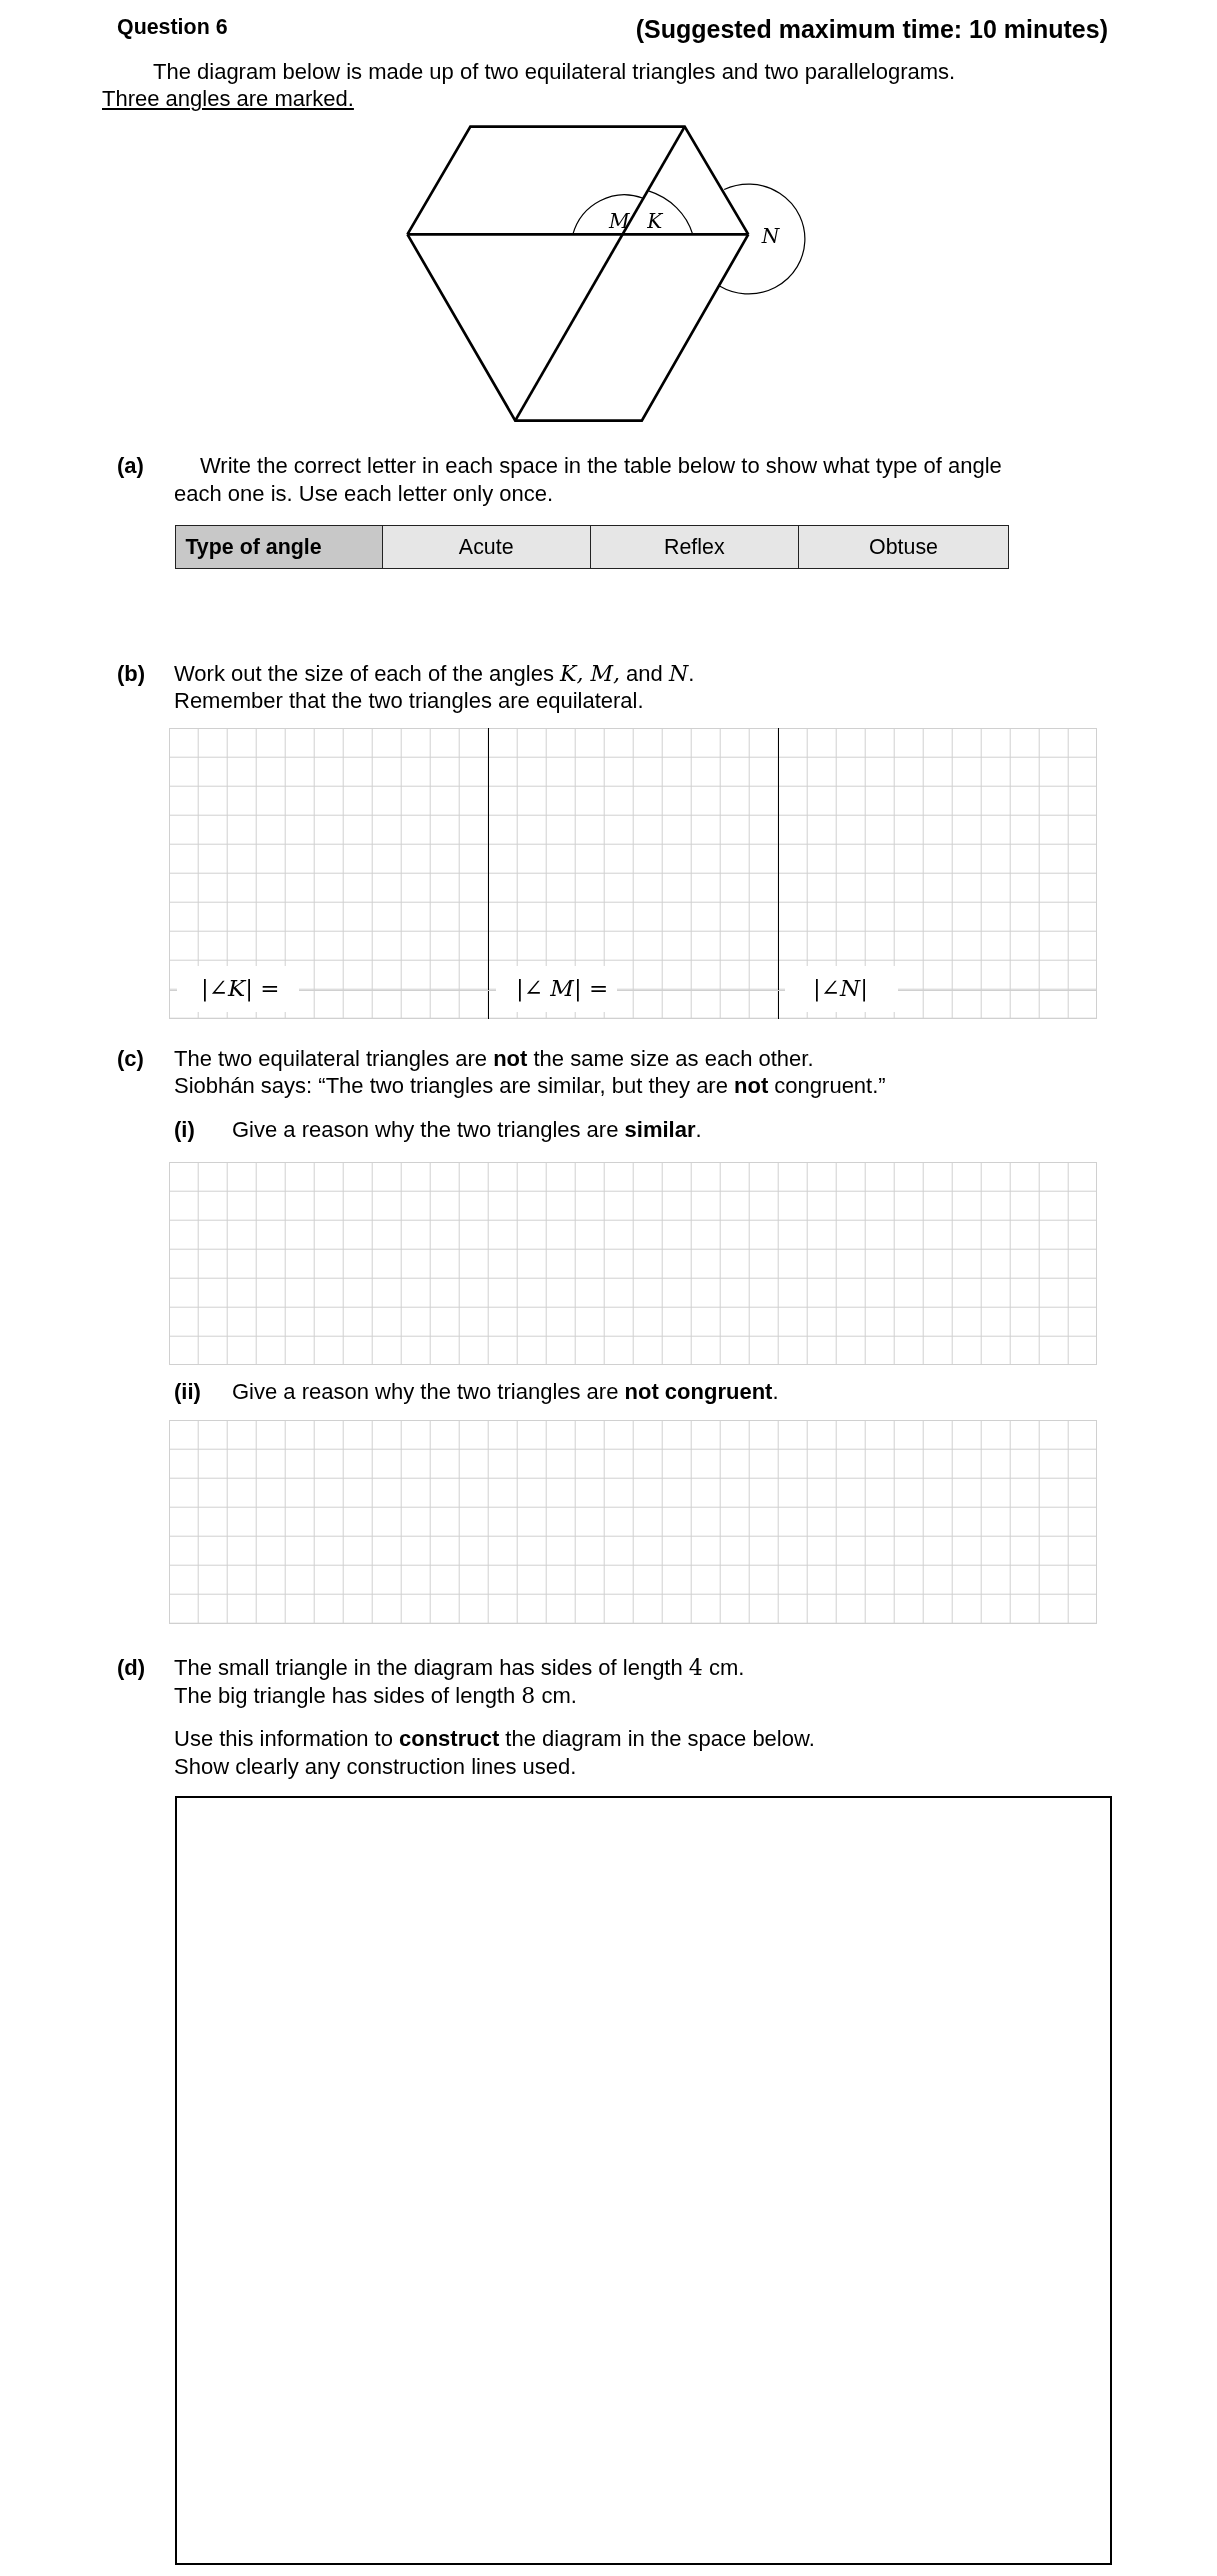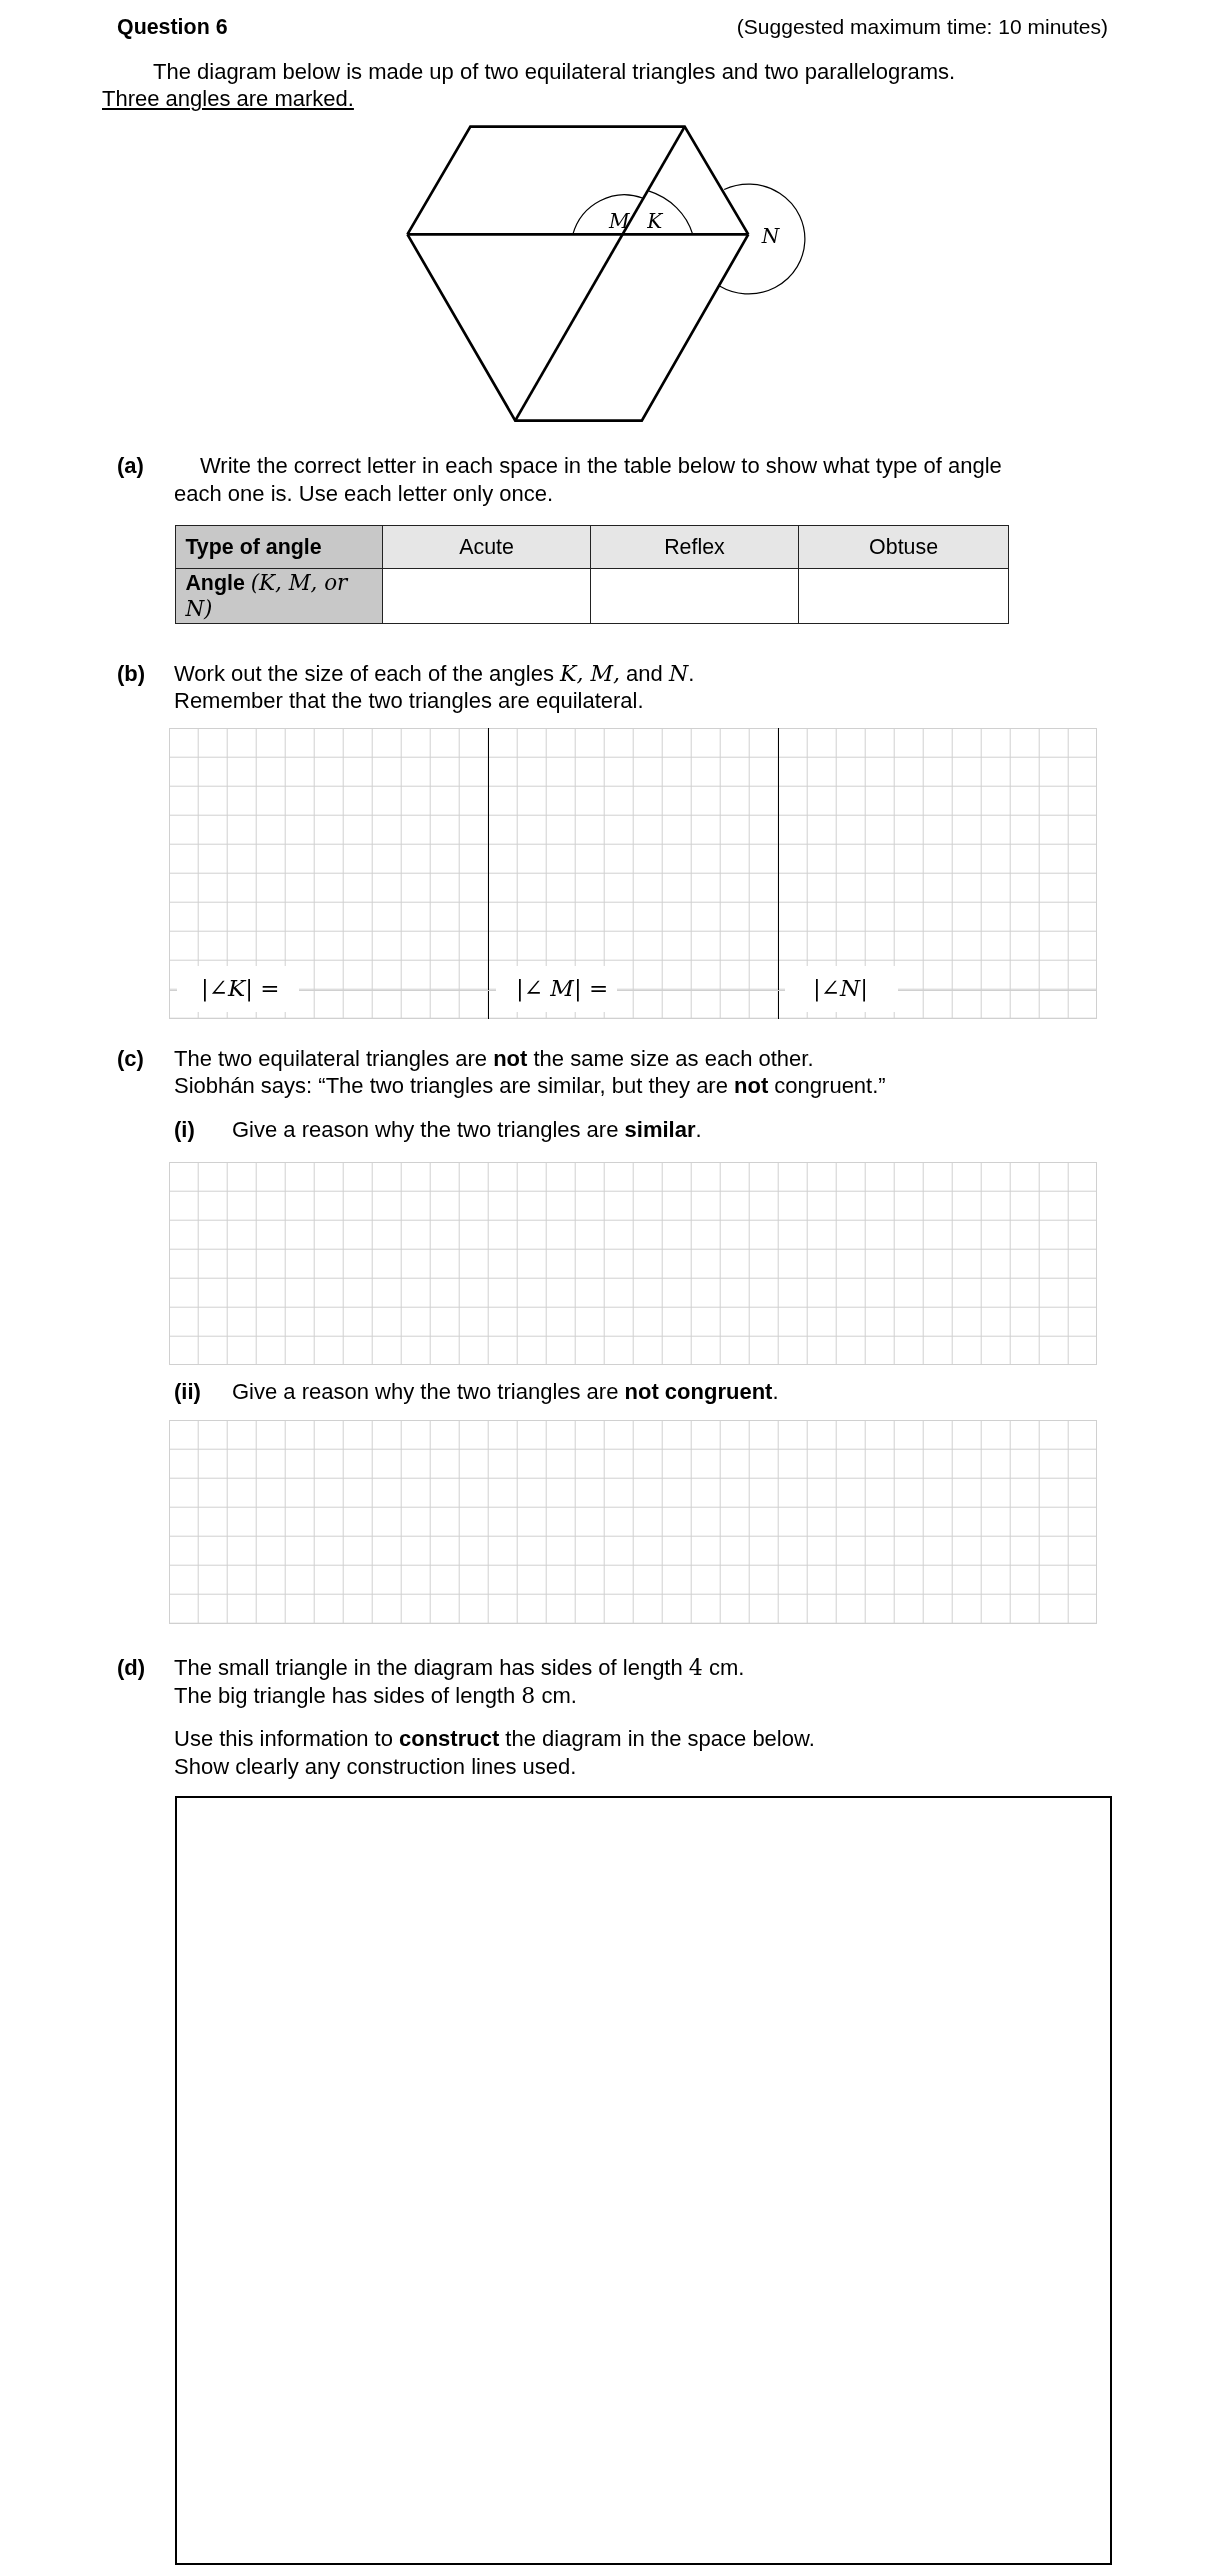--- a/index.html
+++ b/index.html
@@ -9,21 +9,21 @@
       color: #000;
     }
     .abs { position: absolute; }
     .txt { font-size: 22px; line-height: 27.5px; white-space: nowrap; }
     .bold { font-weight: bold; }
     .math { font-family: "DejaVu Serif", "Liberation Serif", serif; font-style: italic; }
     .mathn { font-family: "DejaVu Serif", "Liberation Serif", serif; }
 
     
     #q-title { left: 117px; top: 14.7px; font-size: 21.4px; font-weight: bold; }
-    #q-time { right: 110px; top: 14.7px; font-size: 21px; font-weight: normal; }
+    #q-time { right: 110px; top: 14.7px; font-size: 25px; font-weight: bold; }
 
     
     .grid {
       position: absolute;
       left: 169px; width: 928px;
       border: 1.3px solid #d0d0d0;
       box-sizing: border-box;
       background-color: #fff;
       background-image:
         linear-gradient(to right, #d0d0d0 1.3px, transparent 1.3px),
@@ -98,26 +98,20 @@
 <div class="abs txt" style="left:174px; top:480px;">each one is.  Use each letter only once.</div>
 
 <table class="angles">
   <tbody>
       <tr class="r1">
     <td class="rowhead">Type of angle</td>
     <td class="colhead">Acute</td>
     <td class="colhead">Reflex</td>
     <td class="colhead">Obtuse</td>
   </tr>
-  <tr class="r2">
-    <td class="rowhead"><span>Angle</span> <span class="nb math">(K, M, or N)</span></td>
-    <td class="blank"></td>
-    <td class="blank"></td>
-    <td class="blank"></td>
-  </tr>
 </tbody>
   </table>
 
 <div class="abs txt bold" style="left:117px; top:660px;">(b)</div>
 <div class="abs txt" style="left:174px; top:660px;"><span>Work out the size of each of the angles </span><span class="math">K, M,</span><span> and </span><span class="math">N</span><span>.</span></div>
 <div class="abs txt" style="left:174px; top:687px;">Remember that the two triangles are equilateral.</div>
 
 <div class="grid" style="top:728px; height:291px;"></div>
 <div class="divider" style="left:488px; top:728px; height:291px;"></div>
 <div class="divider" style="left:778px; top:728px; height:291px;"></div>

